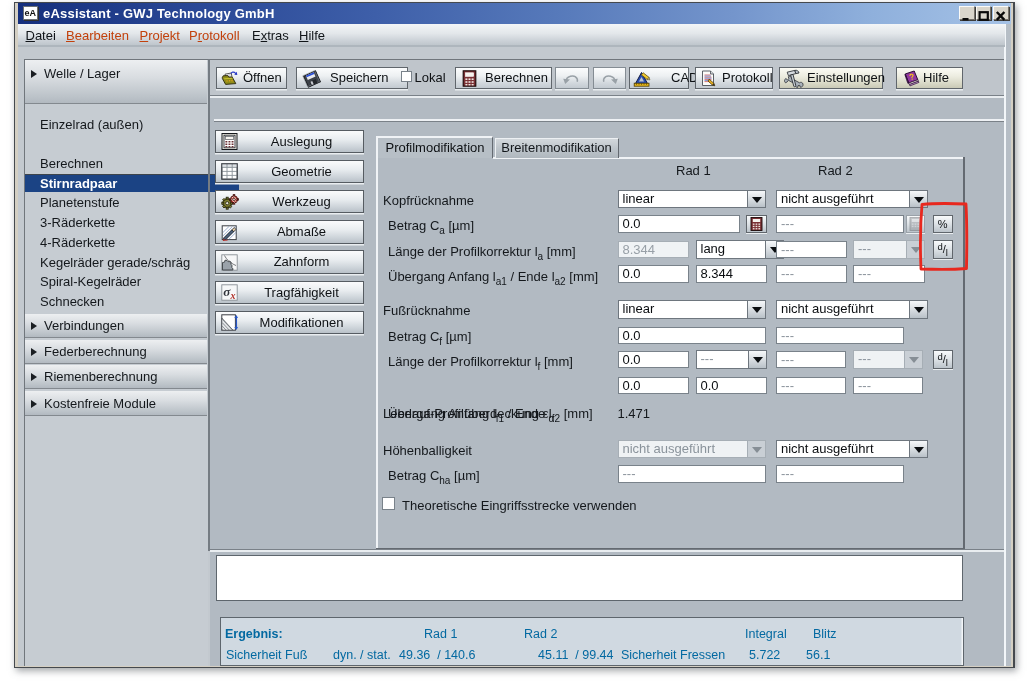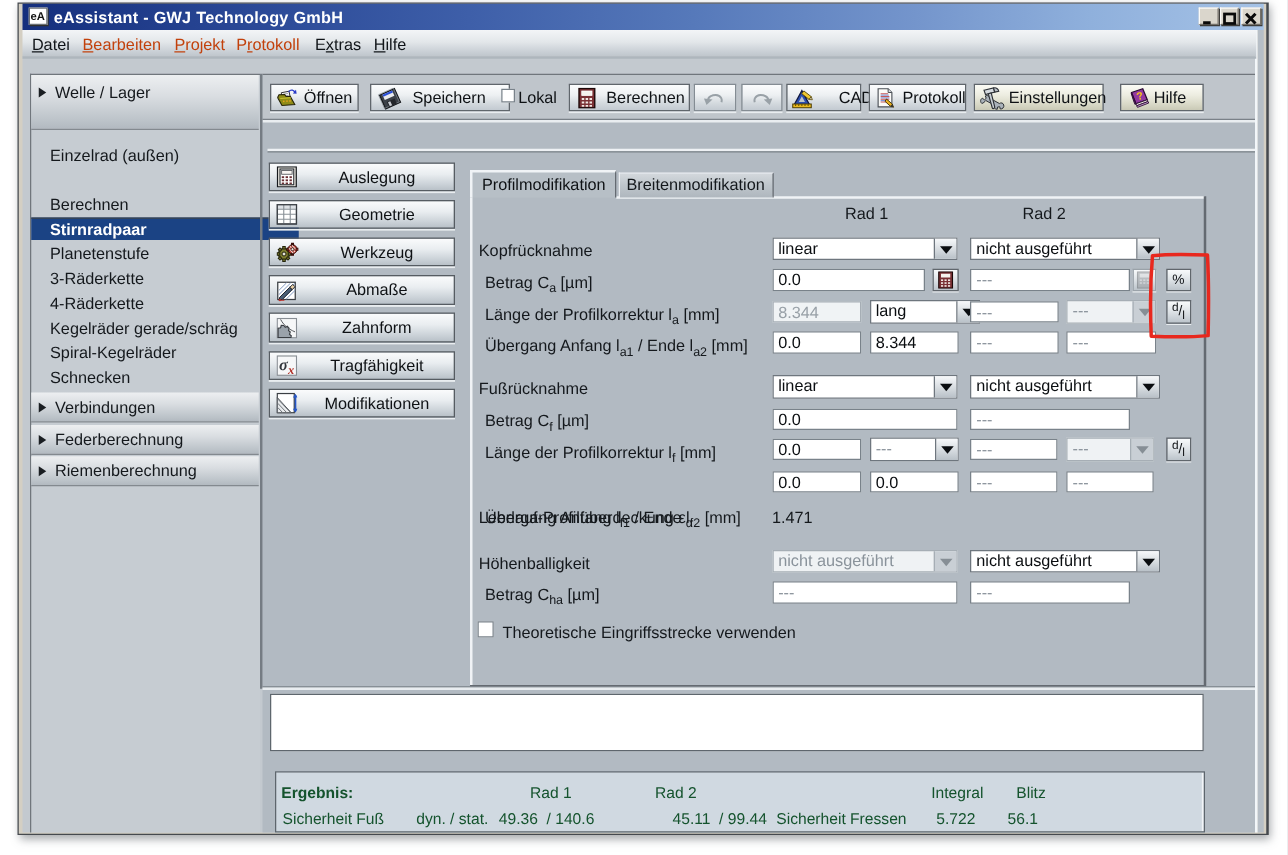--- a/index.html
+++ b/index.html
@@ -63,21 +63,21 @@
 .combo .arr { position:absolute; right:0; top:0; bottom:0; width:18px; background:linear-gradient(180deg,#F6F8FA 0%,#D9DEE2 50%,#B9C1C8 100%); border-left:1px solid #6E767E; }
 .combo .arr:after { content:""; position:absolute; left:4px; top:6px; width:0; height:0; border-left:5px solid transparent; border-right:5px solid transparent; border-top:6px solid #0A0D10; }
 .combo.dis { background:#EFF2F4; color:#98A0A7; border-color:#A6AEB5; }
 .combo.dis .arr { background:#C9CFD5; border-left-color:#A6AEB5; }
 .combo.dis .arr:after { border-top-color:#868E95; }
 .combo.gt { color:#8A939B; }
 .sq { width:20.5px; height:18.5px; background:linear-gradient(180deg,#F8FAFB 0%,#DDE2E6 50%,#BCC4CB 100%); border:1px solid #60666C; box-shadow:0 1px 0 #E9EDF0; font-size:11px; text-align:center; line-height:17px; color:#0E1114; }
 
 #msgbox { left:216px; top:554.5px; width:747px; height:46.5px; background:#FFFFFF; border:1.5px solid #5E666D; }
 #results { left:220px; top:617px; width:744px; height:48.5px; background:#D0D9E1; border:1px solid #5E666D; border-right:1.5px solid #5E666D; box-shadow:inset -1.5px 0 0 #F2F5F8; }
-.res { font-size:12.5px; color:#14532d; }
+.res { font-size:12.5px; color:#0369a1; }
 #redrect { left:916px; top:199px; width:56px; height:78px; }
 .ck { width:13px; height:13px; background:#FFFFFF; border:1px solid #79828A; }
 </style>
 </head>
 <body>
 <div id="page">
   <div class="abs" id="frame-dark"></div>
   <div class="abs" id="frame-beige"></div>
   <div class="abs" id="strip-gray"></div>
   <div class="abs" id="strip-white"></div>
@@ -112,20 +112,21 @@
   <div class="abs" id="ssel">Stirnradpaar</div>
   <div class="abs sitem" style="top:193.4px;">Planetenstufe</div>
   <div class="abs sitem" style="top:213.1px;">3-Räderkette</div>
   <div class="abs sitem" style="top:232.8px;">4-Räderkette</div>
   <div class="abs sitem" style="top:252.5px;">Kegelräder gerade/schräg</div>
   <div class="abs sitem" style="top:272.2px;">Spiral-Kegelräder</div>
   <div class="abs sitem" style="top:291.9px;">Schnecken</div>
   <div class="abs shead" style="top:314px; height:24px; line-height:24px;"><span class="tri"></span>Verbindungen</div>
   <div class="abs shead" style="top:339.5px; height:24px; line-height:24px;"><span class="tri"></span>Federberechnung</div>
   <div class="abs shead" style="top:365px; height:24px; line-height:24px;"><span class="tri"></span>Riemenberechnung</div>
+  <div class="abs shead" style="top:390.5px; height:25px; line-height:25px;"><span class="tri"></span>Kostenfreie Module</div>
 
   <div class="abs" id="toolbar-top"></div>
   <div class="abs" id="toolbar-bot-d"></div>
   <div class="abs" id="toolbar-bot-w"></div>
   <div class="abs" id="vline"></div>
   <div class="abs" id="main-top-w"></div>
   <div class="abs" id="main-top-d"></div>
   <div class="abs" id="main-bot-d"></div>
   <div class="abs" id="main-bot-w"></div>
 

